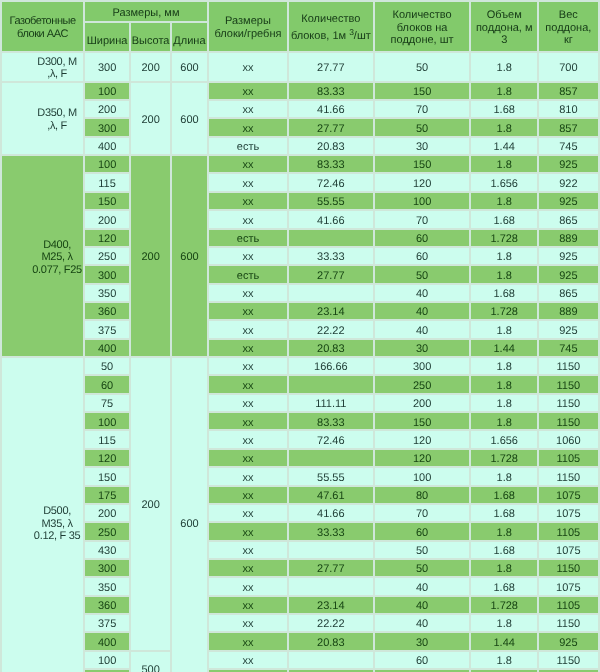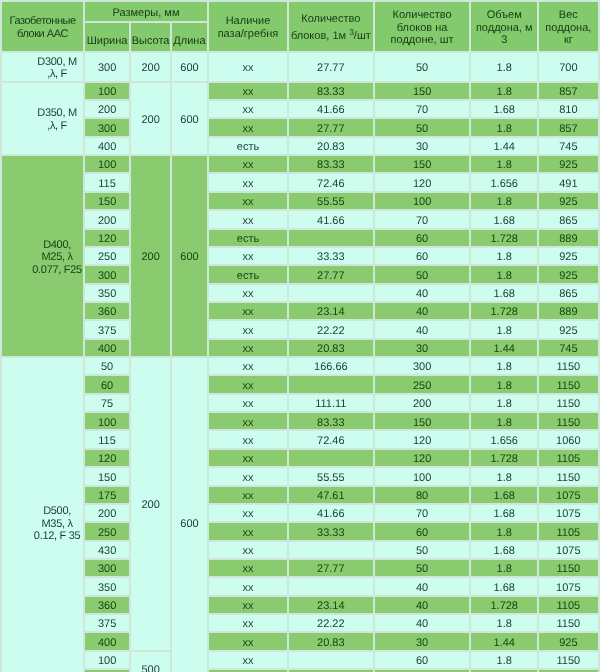--- a/index.html
+++ b/index.html
@@ -64,22 +64,22 @@
 <col style="width:58.7px" data-name="col-8">
 </colgroup>
 <tbody data-name="table-body">
 <tr class="hrow1" data-name="header-row-top">
   <td class="hdr" rowspan="2" data-name="header-product">
           <span class="ln" data-name="header-product-line1">Газобетонные</span>
           <span class="ln" data-name="header-product-line2">блоки AAC</span>
         </td>
   <td class="hdr one" colspan="3" data-name="header-dimensions">Размеры, мм</td>
   <td class="hdr" rowspan="2" data-name="header-notch">
-          <span class="ln" data-name="header-notch-line1">Наличие</span>
-          <span class="ln" data-name="header-notch-line2">паза/гребня</span>
+          <span class="ln" data-name="header-notch-line1">Размеры</span>
+          <span class="ln" data-name="header-notch-line2">блоки/гребня</span>
         </td>
   <td class="hdr" rowspan="2" data-name="header-blocks-per-m3">
           <span class="ln" data-name="header-blocks-per-m3-line1">Количество</span>
           <span class="ln" data-name="header-blocks-per-m3-line2-wrap"><span data-name="header-blocks-per-m3-line2">блоков, 1м </span><span class="sup" data-name="header-blocks-per-m3-sup">3</span><span data-name="header-blocks-per-m3-line3">/шт</span></span>
         </td>
   <td class="hdr" rowspan="2" data-name="header-blocks-per-pallet">
           <span class="ln" data-name="header-blocks-per-pallet-line1">Количество</span>
           <span class="ln" data-name="header-blocks-per-pallet-line2">блоков на</span>
           <span class="ln" data-name="header-blocks-per-pallet-line3">поддоне, шт</span>
         </td>
@@ -155,21 +155,21 @@
   <td class="grn" data-name="cell-blocks-per-pallet">150</td>
   <td class="grn" data-name="cell-pallet-volume">1.8</td>
   <td class="grn" data-name="cell-pallet-weight">925</td>
 </tr>
 <tr data-name="table-row">
   <td class="lite" data-name="cell-width">115</td>
   <td class="lite" data-name="cell-notch">xx</td>
   <td class="lite" data-name="cell-blocks-per-m3">72.46</td>
   <td class="lite" data-name="cell-blocks-per-pallet">120</td>
   <td class="lite" data-name="cell-pallet-volume">1.656</td>
-  <td class="lite" data-name="cell-pallet-weight">491</td>
+  <td class="lite" data-name="cell-pallet-weight">922</td>
 </tr>
 <tr data-name="table-row">
   <td class="grn" data-name="cell-width">150</td>
   <td class="grn" data-name="cell-notch">xx</td>
   <td class="grn" data-name="cell-blocks-per-m3">55.55</td>
   <td class="grn" data-name="cell-blocks-per-pallet">100</td>
   <td class="grn" data-name="cell-pallet-volume">1.8</td>
   <td class="grn" data-name="cell-pallet-weight">925</td>
 </tr>
 <tr data-name="table-row">

